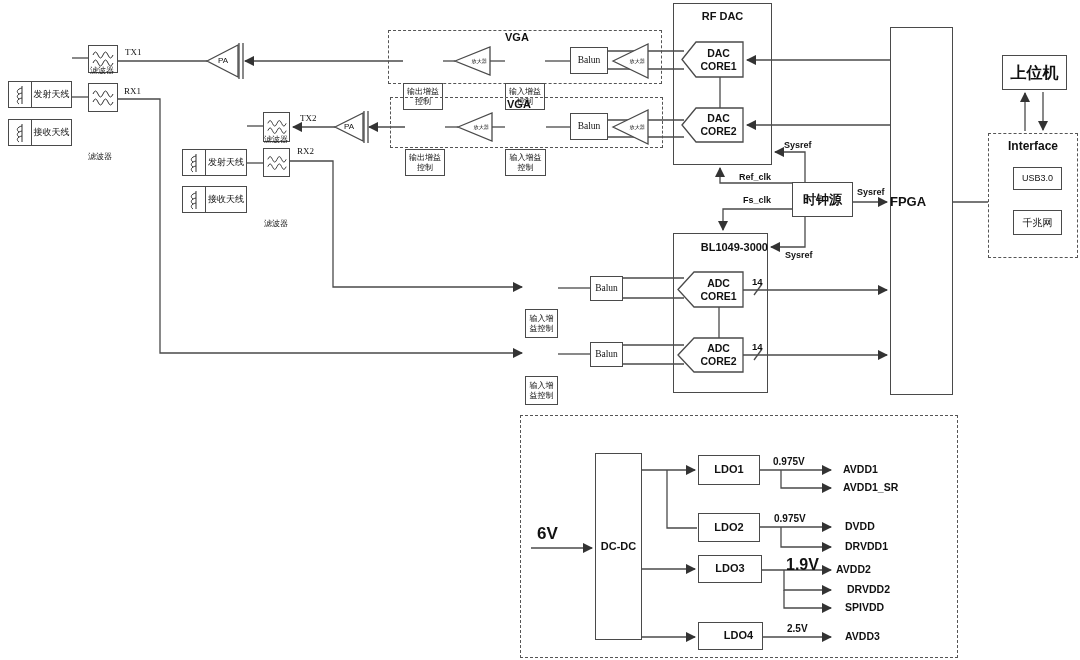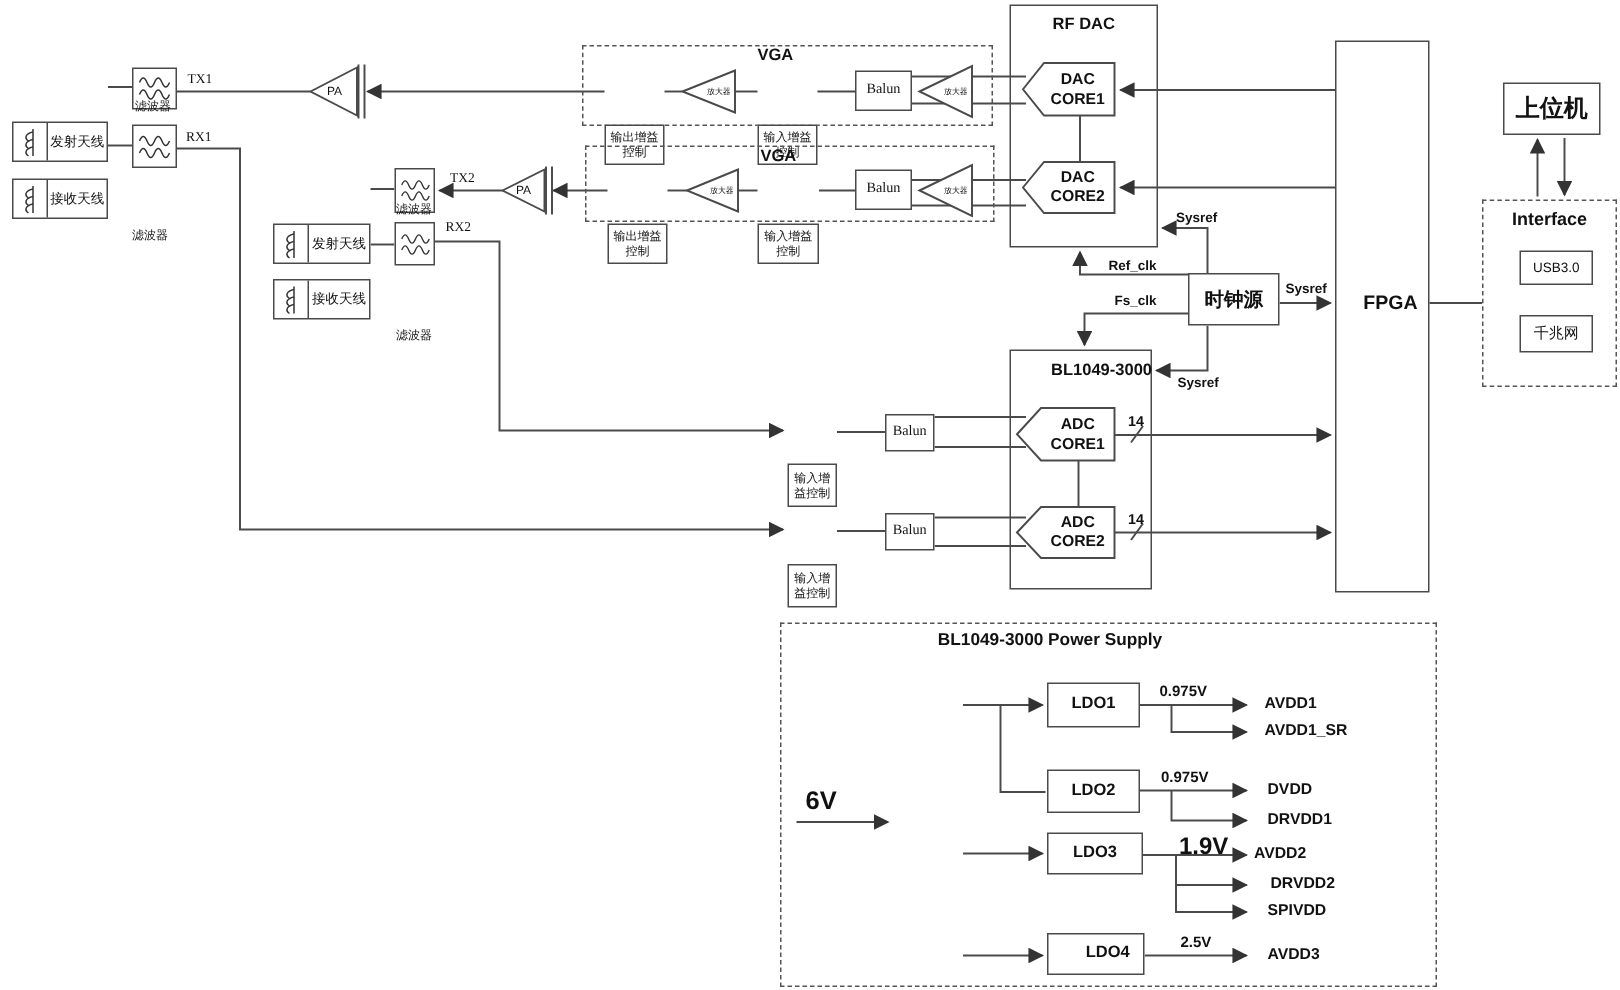--- a/index.html
+++ b/index.html
@@ -253,31 +253,31 @@
   <div class="poly-label" style="left:694px;top:338px;width:49px;height:34px;">ADC CORE2</div>
   <div class="lbl b" style="left:752px;top:276px;font-size:9.5px;">14</div>
   <div class="lbl b" style="left:752px;top:341px;font-size:9.5px;">14</div>
 
   <div class="box cjk-s" style="left:525px;top:273px;width:33px;height:29px;">输入增益控制</div>
   <div class="box serif" style="left:590px;top:276px;width:33px;height:25px;font-size:9.5px;">Balun</div>
   <div class="box cjk-s" style="left:525px;top:340px;width:33px;height:29px;">输入增益控制</div>
   <div class="box serif" style="left:590px;top:342px;width:33px;height:25px;font-size:9.5px;">Balun</div>
 
   <div class="box" style="left:890px;top:27px;width:63px;height:368px;background:transparent;"></div>
-  <div class="lbl b" style="left:890px;top:194px;width:55px;text-align:right;font-size:13px;">FPGA</div>
+  <div class="lbl b" style="left:890px;top:194px;width:55px;text-align:left;font-size:13px;">FPGA</div>
 
   <div class="box b" style="left:1002px;top:55px;width:65px;height:35px;font-size:16px;">上位机</div>
   <div class="dashed" style="left:988px;top:133px;width:90px;height:125px;"></div>
   <div class="lbl b" style="left:988px;top:139px;width:90px;text-align:center;font-size:12px;">Interface</div>
   <div class="box" style="left:1013px;top:167px;width:49px;height:23px;font-size:9px;">USB3.0</div>
   <div class="box" style="left:1013px;top:210px;width:49px;height:25px;font-size:10px;">千兆网</div>
 
   <div class="dashed" style="left:520px;top:415px;width:438px;height:243px;"></div>
-  <div class="lbl b" style="left:540px;top:421px;width:320px;text-align:center;font-size:11.5px;">BL1049-3000  Power Supply</div>
   <div class="lbl b" style="left:537px;top:524px;font-size:17px;">6V</div>
+  <div class="box b" style="left:595px;top:453px;width:47px;height:187px;font-size:11px;">DC-DC</div>
 
   <div class="box b" style="left:698px;top:455px;width:62px;height:30px;font-size:11px;">LDO1</div>
   <div class="box b" style="left:698px;top:513px;width:62px;height:29px;font-size:11px;">LDO2</div>
   <div class="box b" style="left:698px;top:555px;width:64px;height:28px;font-size:11px;">LDO3</div>
   <div class="box b" style="left:698px;top:622px;width:65px;height:28px;font-size:11px;padding-left:16px;">LDO4</div>
 
   <div class="lbl b" style="left:773px;top:456px;font-size:10px;">0.975V</div>
   <div class="lbl b" style="left:774px;top:513px;font-size:10px;">0.975V</div>
   <div class="lbl b" style="left:786px;top:556px;font-size:16px;text-align:right;">1.9V</div>
   <div class="lbl b" style="left:787px;top:623px;font-size:10px;">2.5V</div>

